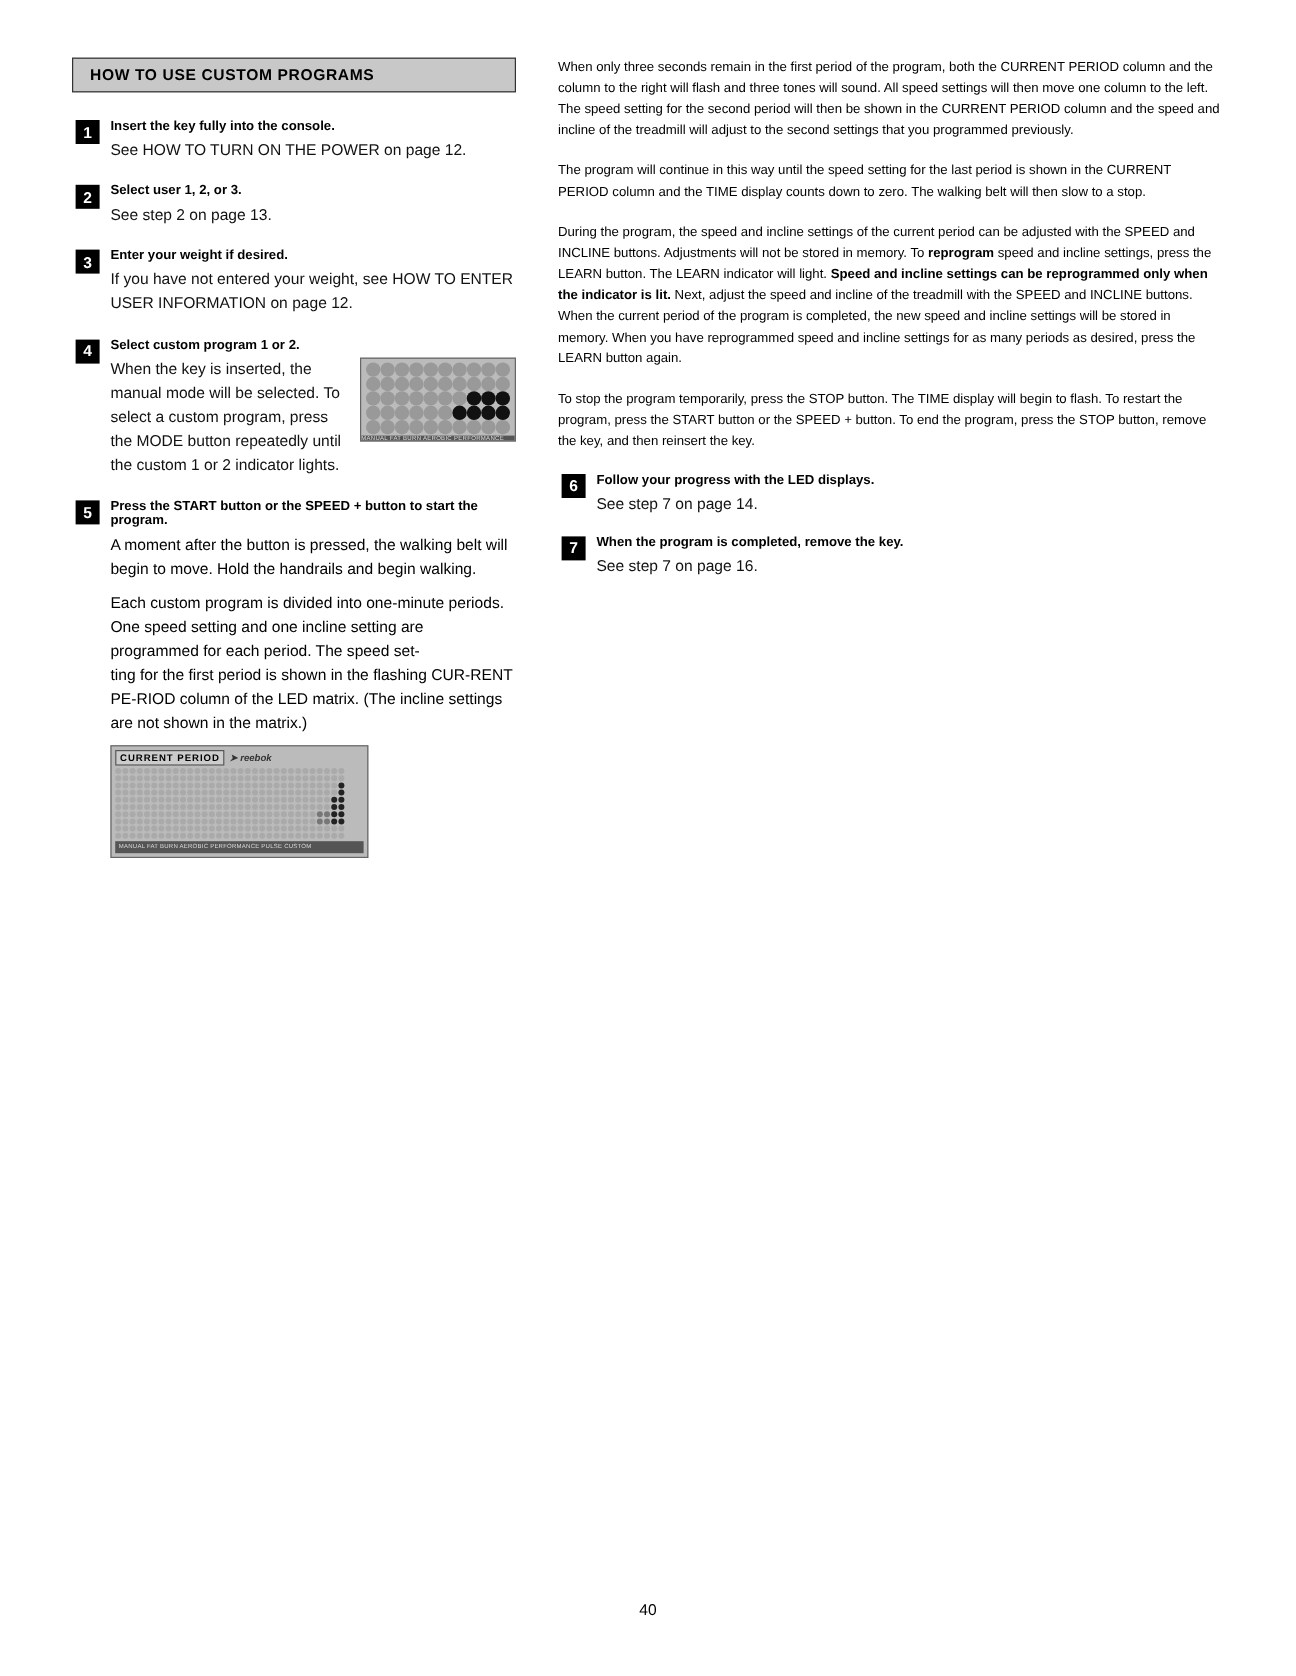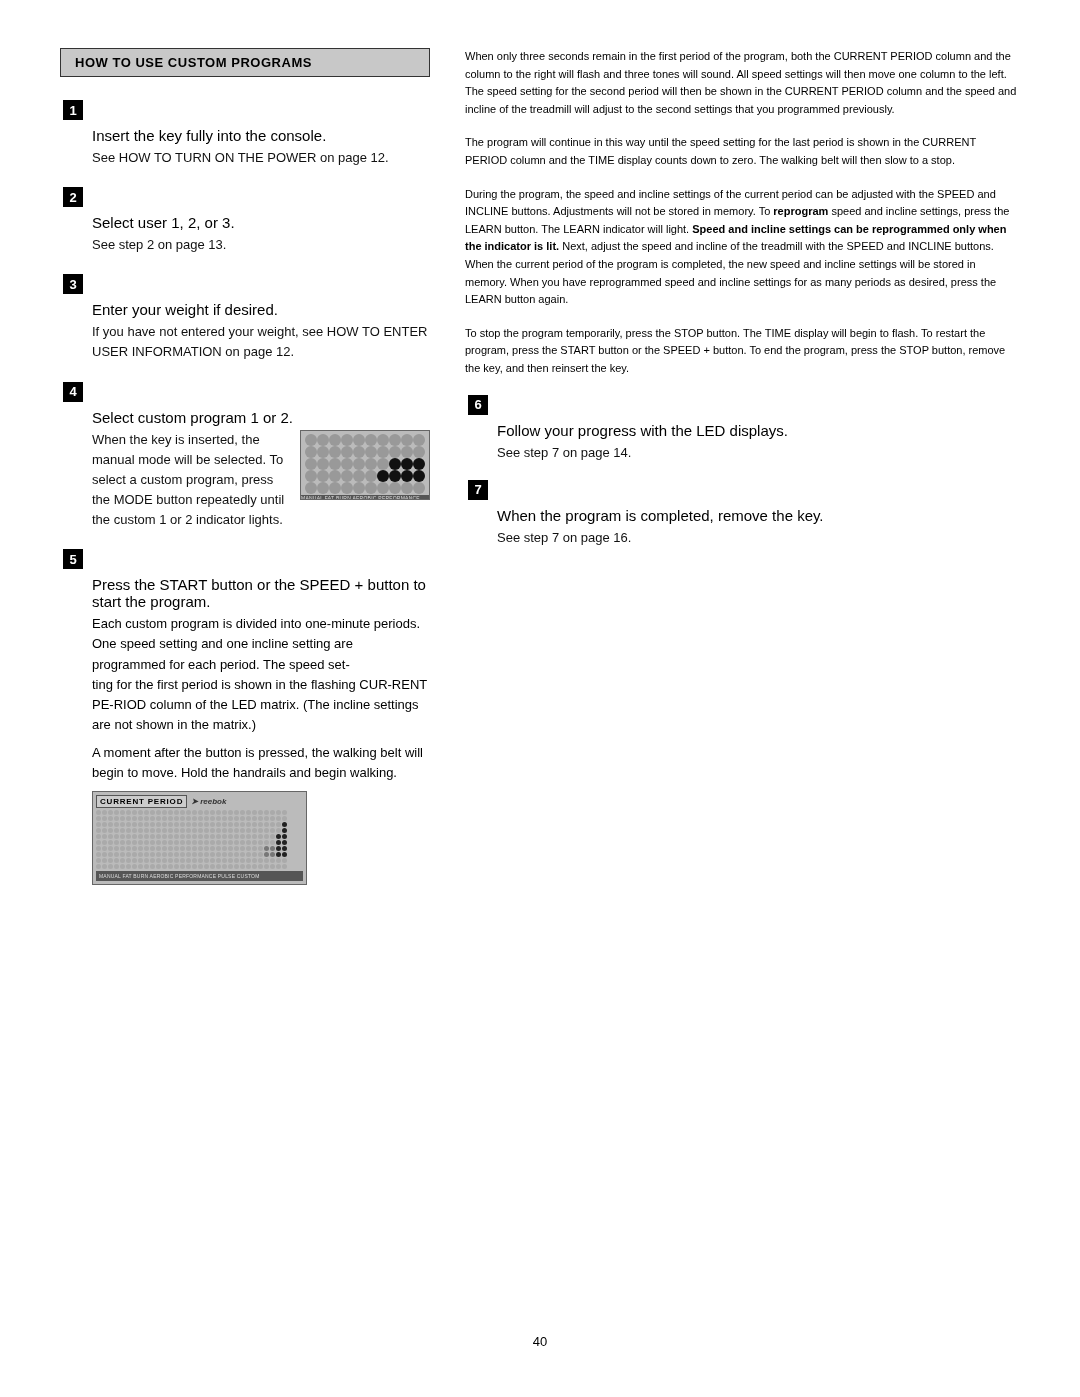--- a/index.html
+++ b/index.html
@@ -65,24 +65,23 @@
       display: flex;
       align-items: center;
       justify-content: center;
       margin-top: 1px;
     }
     .step-content {
       flex: 1;
       padding-left: 6px;
     }
     .step-title {
-      font-weight: normal;
-      font-size: 15px;
+      font-weight: bold;
+      font-size: 11px;
       margin-bottom: 4px;
-      margin-top: 28px;
     }
     .step-body {
       font-size: 13px;
       line-height: 1.55;
       color: #111;
     }
     .step-text-part {
       flex: 1;
     }
     
@@ -330,22 +329,22 @@
         </div>
       </div>
 
       <div class="step-block">
         <div class="step-num">
           <div class="step-num-box">5</div>
         </div>
         <div class="step-content">
           <div class="step-title">Press the START button or the SPEED + button to start the program.</div>
           <div class="step5-text">
+            <p>A moment after the button is pressed, the walking belt will begin to move. Hold the handrails and begin walking.</p>
             <p>Each custom program is divided into one-minute periods. One speed setting and one incline setting are programmed for each period. The speed set-<br>ting for the first period is shown in the flashing CUR-RENT PE-RIOD column of the LED matrix. (The incline settings are not shown in the matrix.)</p>
-            <p>A moment after the button is pressed, the walking belt will begin to move. Hold the handrails and begin walking.</p>
           </div>
 
           <div class="matrix-wrap">
             <div class="matrix-top">
               <div class="matrix-label">CURRENT PERIOD</div>
               <div class="matrix-reebok">➤ reebok</div>
             </div>
             <div class="matrix-grid" id="led-matrix">
                 <div class="matrix-row">
                   <div class="m-dot"></div>

